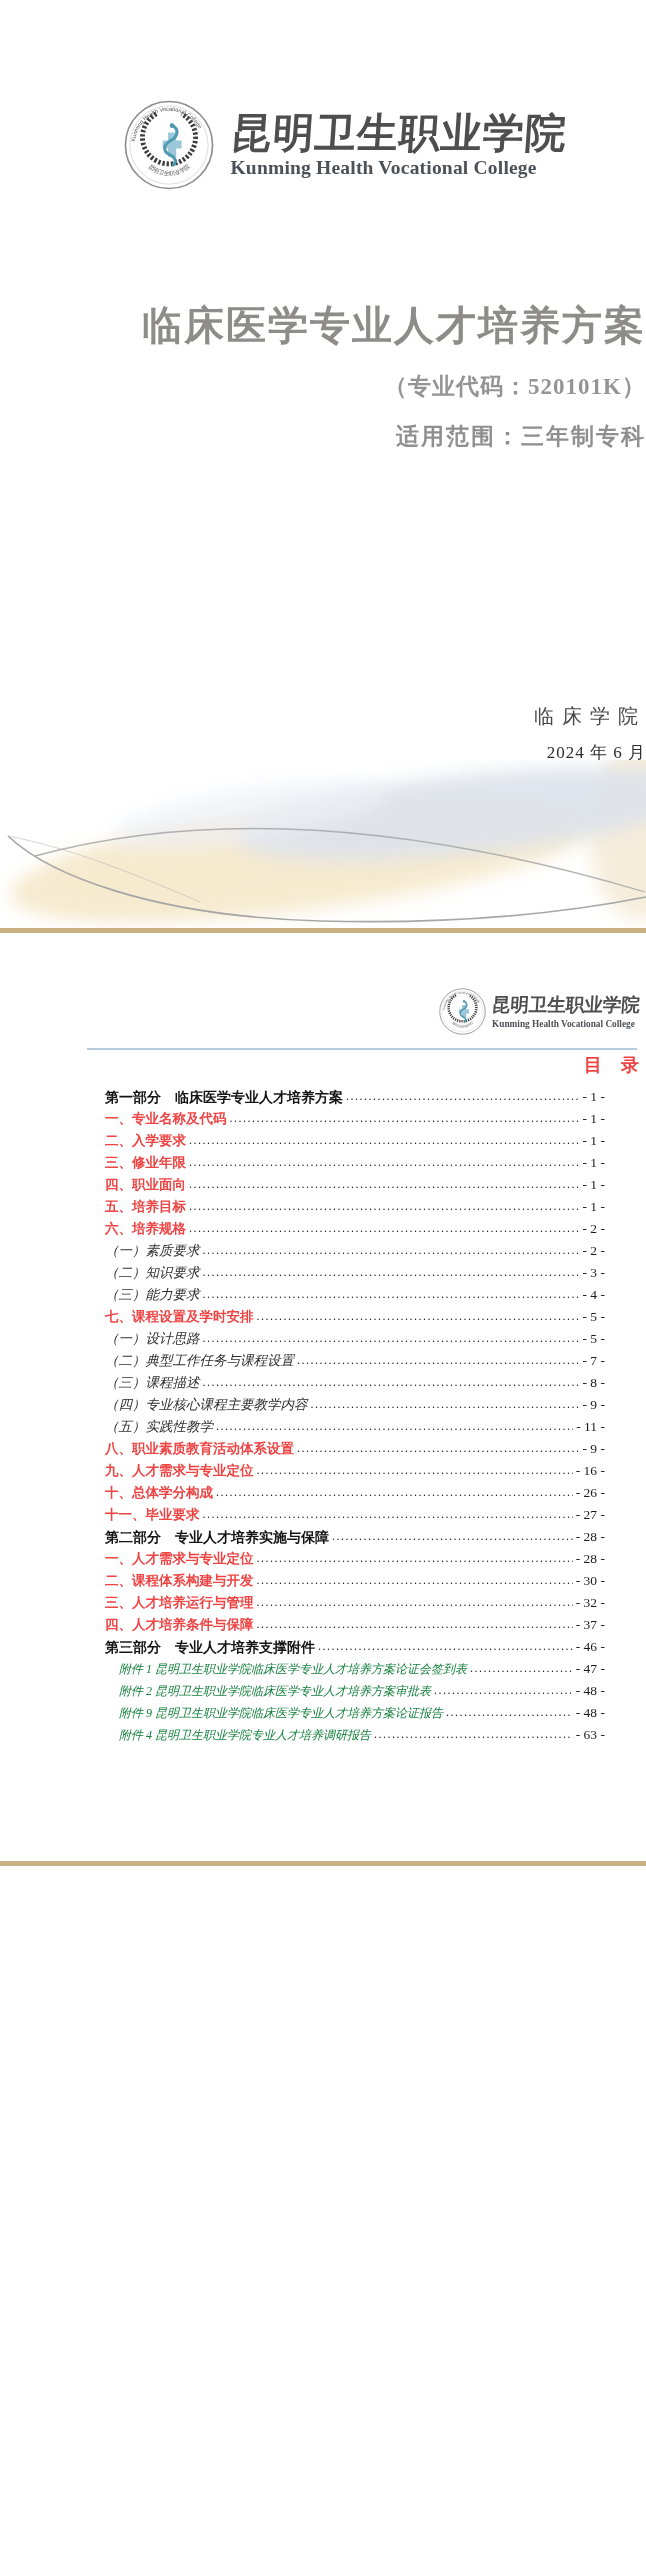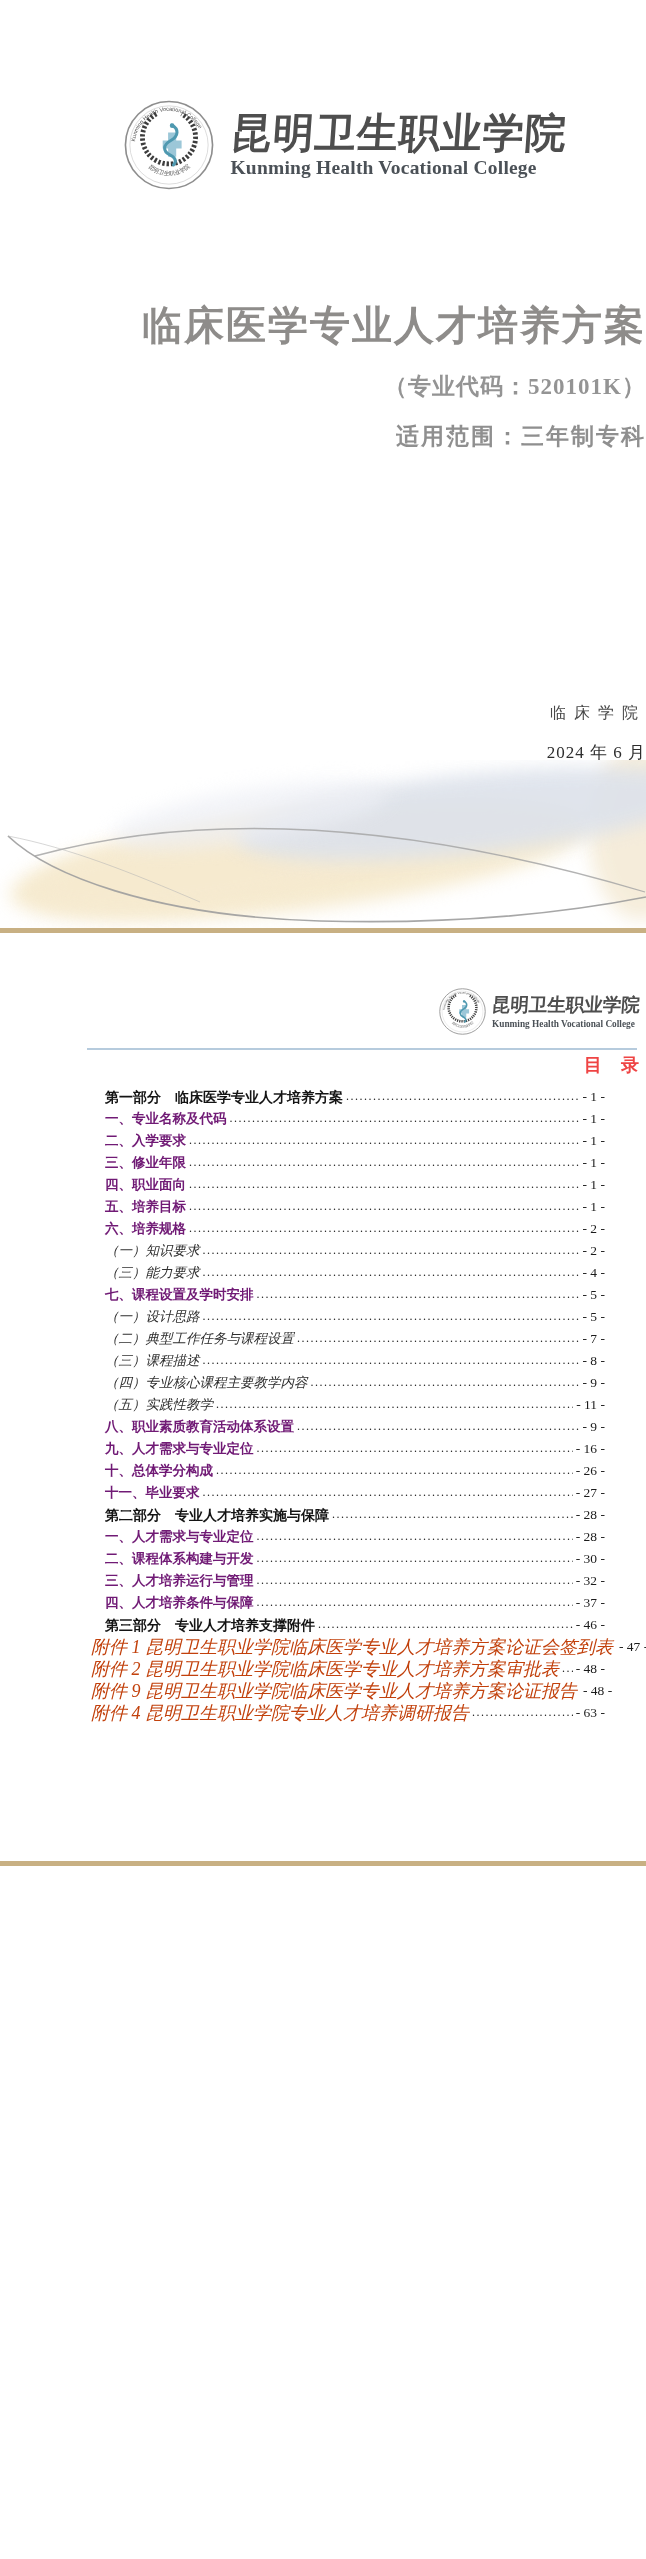--- a/index.html
+++ b/index.html
@@ -12,21 +12,21 @@
   
   .logo-row { top:100px; left:0; right:0; display:flex; justify-content:center; align-items:center; gap:17px; transform:translateX(22px); }
   .emblem-big { width:90px; height:90px; flex:0 0 auto; }
   .wordmark { display:flex; flex-direction:column; align-items:flex-start; }
   .calli { font-family:"Liberation Serif",serif; font-weight:700; font-size:41px; line-height:46px; color:#4e4e4e; letter-spacing:1px; transform:skewX(-4deg); white-space:nowrap; }
   .logo-en { font-family:"Liberation Serif",serif; font-weight:700; font-size:19.5px; line-height:24px; color:#4b5157; letter-spacing:.2px; white-space:nowrap; }
 
   .cover-title { top:298px; font-weight:700; font-size:40px; letter-spacing:2px; color:#8e8c8a; }
   .cover-code  { top:371px; font-weight:700; font-size:23px; letter-spacing:1px; color:#949494; }
   .cover-scope { top:421px; font-weight:700; font-size:23px; letter-spacing:2px; color:#8f8f8f; }
-  .dept { top:703px; font-size:16px; letter-spacing:8px; color:#474747; }
+  .dept { top:703px; font-size:20px; letter-spacing:8px; color:#474747; }
   .pub-date { top:741px; font-size:17px; letter-spacing:1px; color:#2e2e2e; }
 
   .feather { top:760px; left:0; }
   .band { left:0; width:646px; height:5px; background:#c8b083; }
   .band-1 { top:928px; }
   .band-2 { top:1861px; }
 
   
   .logo-row-sm { top:988px; right:6px; display:flex; align-items:center; gap:6px; }
   .emblem-sm { width:47px; height:47px; flex:0 0 auto; }
@@ -36,24 +36,24 @@
   .divider { top:1048px; left:87px; width:550px; height:2px; background:#b6cbdd; }
   .toc-heading { top:1053px; font-family:"Liberation Sans","DejaVu Sans",sans-serif; font-weight:700; font-size:18px; letter-spacing:7px; color:#ef4444; }
 
   .toc { top:1086px; left:86px; width:519px; }
   .toc-row { display:flex; align-items:flex-end; line-height:22px; height:22px; margin-left:19px; }
   .toc-row .label { white-space:nowrap; padding-right:3px; }
   .toc-row .dots { flex:1 1 auto; overflow:hidden; white-space:nowrap; font-size:12px; letter-spacing:1.5px; color:#262626; position:relative; top:-1px; }
   .toc-row .dots::after { content:"...................................................................................................................................................."; }
   .toc-row .page { white-space:nowrap; padding-left:3px; font-family:"Liberation Serif",serif; font-size:13.5px; color:#1b1b1b; }
   .toc-row.part .label { font-family:"Liberation Sans","DejaVu Sans",sans-serif; font-weight:700; font-size:14px; color:#141414; }
-  .toc-row.num .label  { font-family:"Liberation Sans","DejaVu Sans",sans-serif; font-weight:700; font-size:13.5px; color:#701a75; }
+  .toc-row.num .label  { font-family:"Liberation Sans","DejaVu Sans",sans-serif; font-weight:700; font-size:13.5px; color:#ef4444; }
   .toc-row.sub .label  { font-family:"Liberation Serif",serif; font-style:italic; font-size:13.5px; color:#2e2e2e; }
   .toc-row.att         { margin-left:5px; }
-  .toc-row.att .label  { font-family:"Liberation Serif",serif; font-style:italic; font-size:18px; color:#c2410c; }
+  .toc-row.att .label  { font-family:"Liberation Serif",serif; font-style:italic; font-size:12px; color:#15803d;margin-left:28px; }
   .toc-row.part .page, .toc-row.num .page { font-weight:400; }
 </style>
 </head>
 <body>
 
 <svg width="0" height="0" style="position:absolute" aria-hidden="true">
   <defs>
     <symbol id="emblem" viewBox="0 0 100 100">
       <circle cx="50" cy="50" r="48.4" fill="#ffffff" stroke="#8e8e8e" stroke-width="1.8"></circle>
       <circle cx="50" cy="50" r="43.5" fill="none" stroke="#c0c0c0" stroke-width="0.6"></circle>
@@ -154,25 +154,30 @@
       <span class="page">- 1 -</span>
     </div>
 
     <div class="toc-row num">
       <span class="label">六、培养规格</span>
       <span class="dots"></span>
       <span class="page">- 2 -</span>
     </div>
 
     <div class="toc-row sub">
-      <span class="label">（一）知识要求</span>
+      <span class="label">（一）素质要求</span>
       <span class="dots"></span>
       <span class="page">- 2 -</span>
     </div>
 
+    <div class="toc-row sub">
+      <span class="label">（二）知识要求</span>
+      <span class="dots"></span>
+      <span class="page">- 3 -</span>
+    </div>
 
     <div class="toc-row sub">
       <span class="label">（三）能力要求</span>
       <span class="dots"></span>
       <span class="page">- 4 -</span>
     </div>
 
     <div class="toc-row num">
       <span class="label">七、课程设置及学时安排</span>
       <span class="dots"></span>

